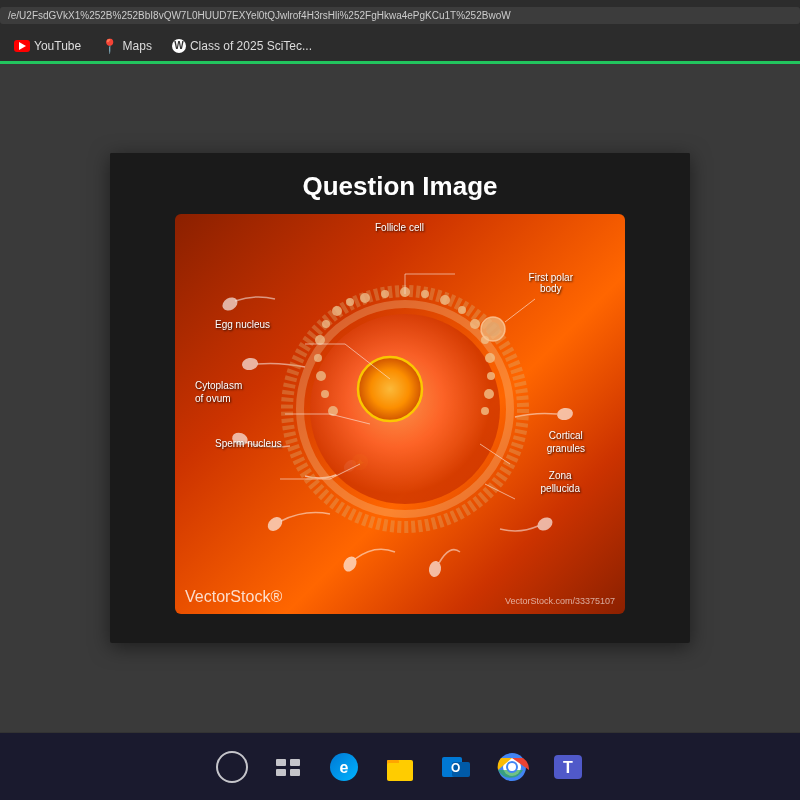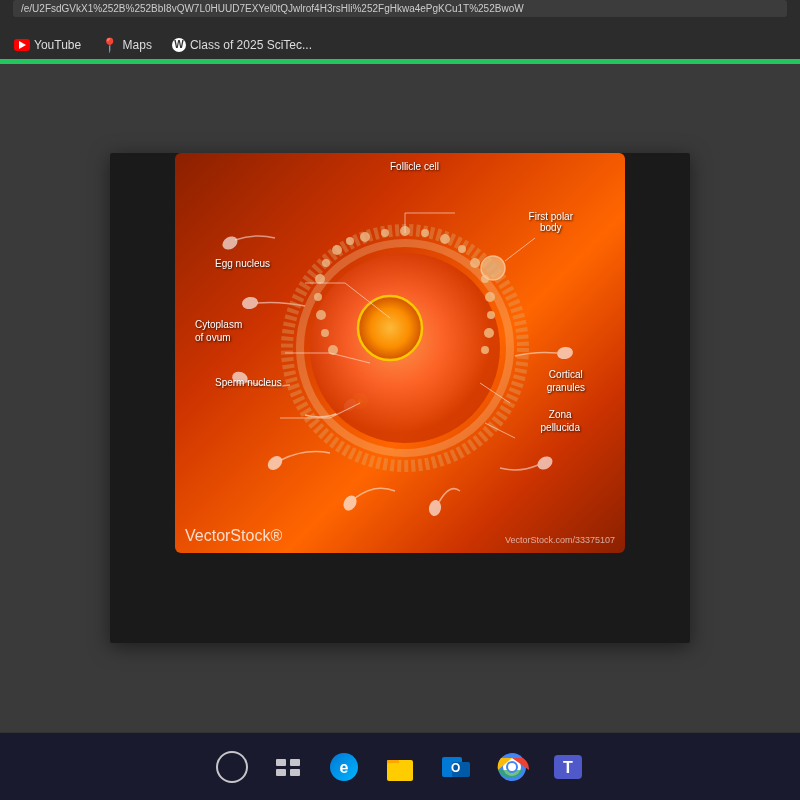--- a/index.html
+++ b/index.html
@@ -9,22 +9,22 @@
       overflow: hidden;
       background: #1a1a1a;
       font-family: Arial, sans-serif;
     }
 
     
     .browser-top {
       background: #2c2c2c;
       height: 30px;
       display: flex;
-      align-items: flex-start;
-      padding: 0 13px;
+      align-items: center;
+      padding: 0 0;
       overflow: hidden;
     }
     .url-bar {
       background: #3c3c3c;
       color: #ccc;
       font-size: 10px;
       padding: 3px 8px;
       border-radius: 3px;
       width: 100%;
       white-space: nowrap;
@@ -33,21 +33,21 @@
     }
 
     
     .bookmarks-bar {
       background: #2c2c2c;
       height: 34px;
       display: flex;
       align-items: center;
       padding: 0 8px;
       gap: 8px;
-      border-bottom: 5px solid #22c55e;
+      border-bottom: 3px solid #22c55e;
     }
     .bookmark-item {
       display: flex;
       align-items: center;
       gap: 4px;
       color: #ddd;
       font-size: 12px;
       cursor: pointer;
       padding: 3px 6px;
       border-radius: 3px;
@@ -198,20 +198,21 @@
     <span>Maps</span>
   </div>
   <div class="bookmark-item">
     <div class="wiki-icon">W</div>
     <span>Class of 2025 SciTec...</span>
   </div>
 </div>
 
 <div class="main-content">
   <div class="slide-container">
+    <div class="slide-title">Question Image</div>
 
     <div class="diagram-container">
 
       <svg class="sperm-svg" width="450" height="400" viewBox="0 0 450 400">
 
         <ellipse cx="55" cy="90" rx="8" ry="6" fill="rgba(255,255,255,0.75)" transform="rotate(-30 55 90)"></ellipse>
         <path d="M 60 87 Q 80 80 100 85" stroke="rgba(255,255,255,0.6)" stroke-width="1.5" fill="none"></path>
 
         <ellipse cx="75" cy="150" rx="8" ry="6" fill="rgba(255,255,255,0.75)" transform="rotate(-10 75 150)"></ellipse>
         <path d="M 82 150 Q 105 148 130 153" stroke="rgba(255,255,255,0.6)" stroke-width="1.5" fill="none"></path>
@@ -293,21 +294,21 @@
         <line x1="155" y1="200" x2="110" y2="200" stroke="white" stroke-width="0.8" opacity="0.8"></line>
 
         <line x1="185" y1="250" x2="155" y2="265" stroke="white" stroke-width="0.8" opacity="0.8"></line>
         <line x1="155" y1="265" x2="105" y2="265" stroke="white" stroke-width="0.8" opacity="0.8"></line>
 
         <line x1="305" y1="230" x2="335" y2="250" stroke="white" stroke-width="0.8" opacity="0.8"></line>
 
         <line x1="310" y1="270" x2="340" y2="285" stroke="white" stroke-width="0.8" opacity="0.8"></line>
       </svg>
 
-      <div class="label" style="top: 8px; left: 215px;">Follicle cell</div>
+      <div class="label" style="top: 8px; left: 200px;">Follicle cell</div>
       <div class="label" style="top: 38px; right: 52px; text-align: center; margin-top: 20px;">First polar<br>body</div>
       <div class="label" style="top: 105px; left: 40px;">Egg nucleus</div>
       <div class="label" style="top: 165px; left: 20px; line-height: 1.3;">Cytoplasm<br>of ovum</div>
       <div class="label" style="top: 224px; left: 40px;">Sperm nucleus</div>
       <div class="label" style="top: 215px; right: 40px; text-align: center; line-height: 1.3;">Cortical<br>granules</div>
       <div class="label" style="top: 255px; right: 45px; text-align: center; line-height: 1.3;">Zona<br>pellucida</div>
 
       <div class="watermark-left">VectorStock®</div>
       <div class="watermark-right">VectorStock.com/33375107</div>
     </div>

